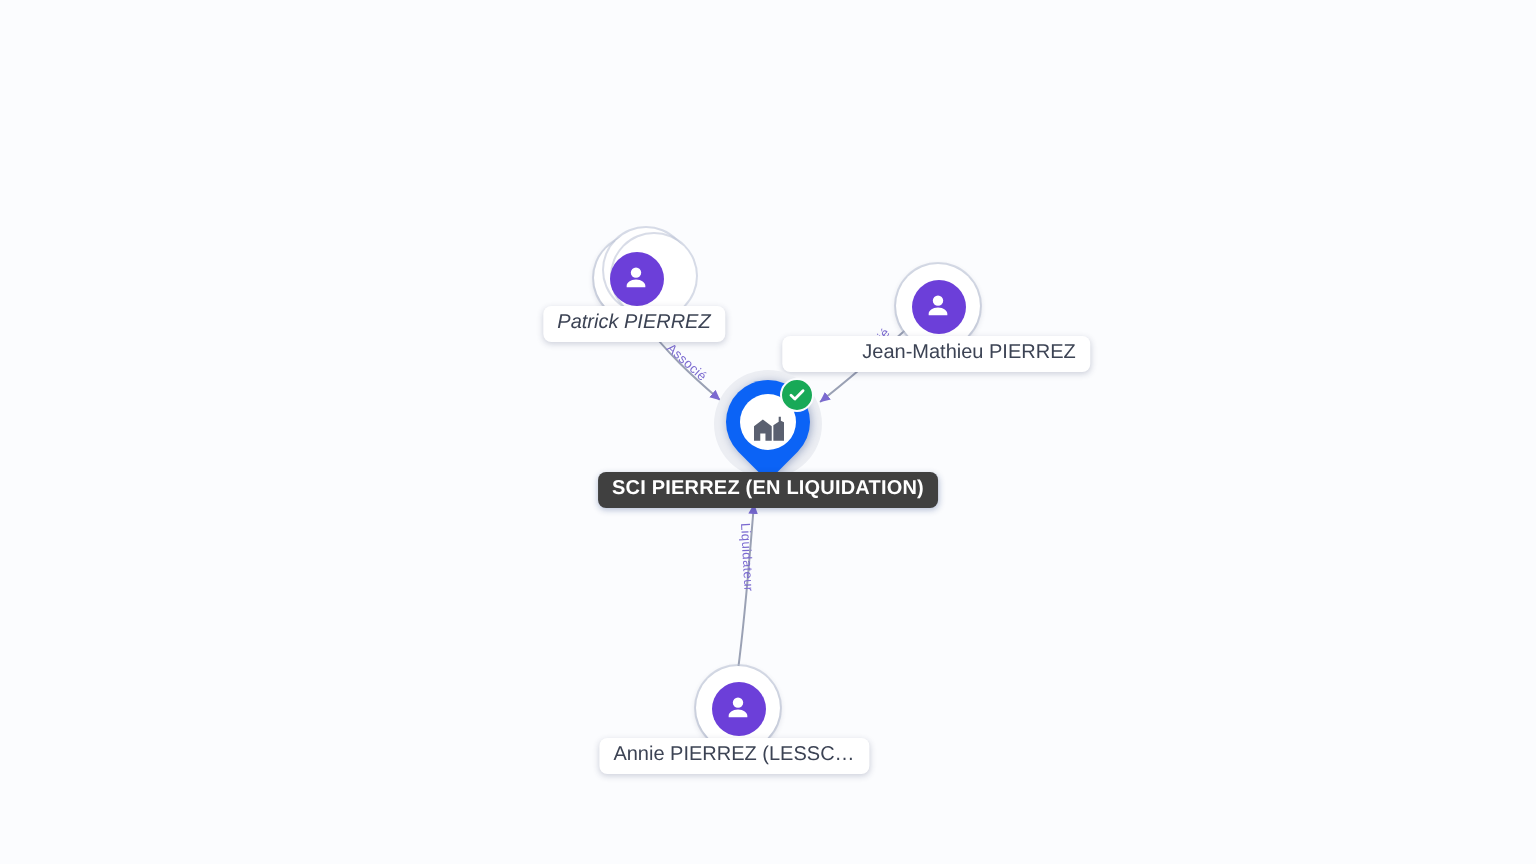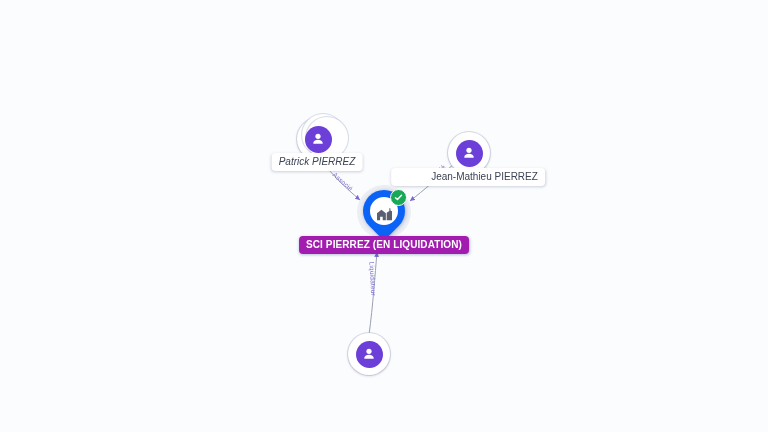--- a/index.html
+++ b/index.html
@@ -141,21 +141,21 @@
     line-height: 11px;
     white-space: nowrap;
     font-family: "Liberation Sans", sans-serif;
   }
   .chip.person {
     background: #ffffff;
     color: #3c4354;
     box-shadow: 0 1px 3px rgba(40,50,90,.22);
   }
   .chip.company {
-    background: #a21caf;
+    background: #404040;
     color: #ffffff;
     font-weight: bold;
     letter-spacing: .1px;
     box-shadow: 0 1px 3px rgba(20,50,120,.3);
   }
 </style>
 </head>
 <body>
 
 <div id="canvas">
@@ -234,14 +234,15 @@
   <div class="node" style="left:369px; top:354px;">
     <div class="person-ring">
       <div class="person-disc">
         <svg width="16" height="16" viewBox="0 0 24 24" fill="#ffffff">
           <circle cx="12" cy="8" r="3.9"></circle>
           <path d="M12 13.2c-4.1 0-7 2.4-7 4.6V19h14v-1.2c0-2.2-2.9-4.6-7-4.6z"></path>
         </svg>
       </div>
     </div>
   </div>
+  <div class="chip person" style="left:367px; top:369px;">Annie PIERREZ (LESSC…</div>
 
 </div>
 
 </body></html>

